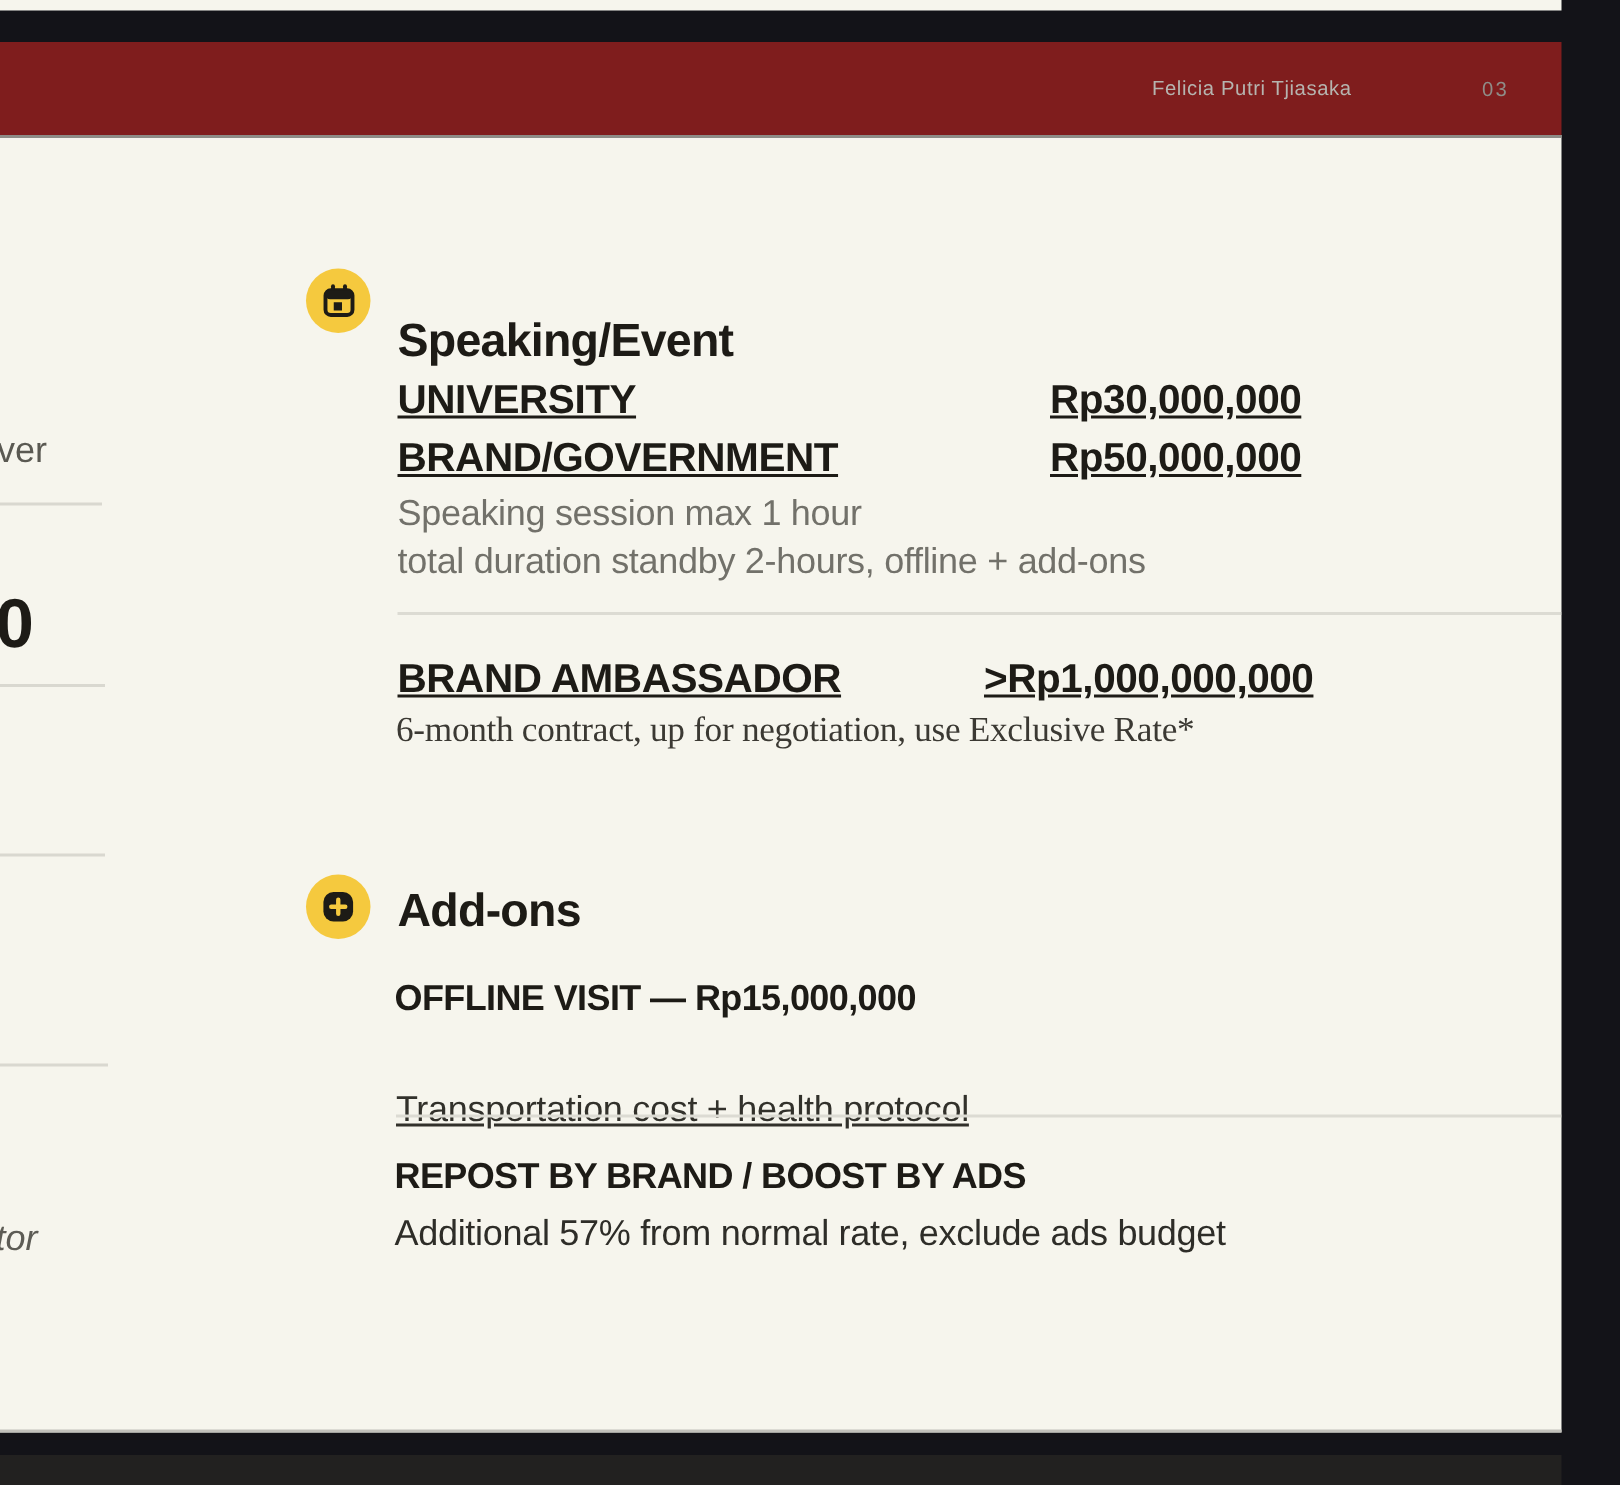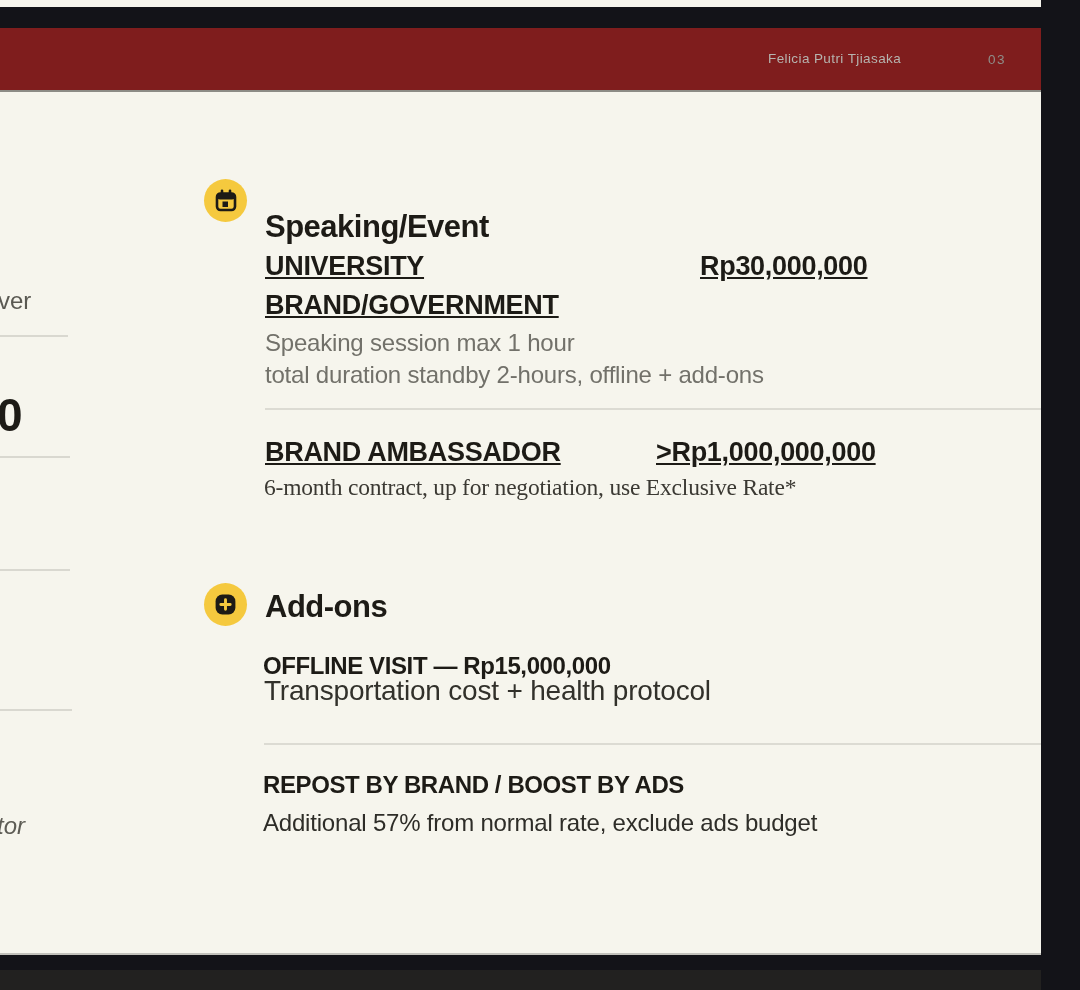--- a/index.html
+++ b/index.html
@@ -114,40 +114,41 @@
           <rect x="3" y="4.5" width="18" height="6" rx="3" fill="#1d1b16"></rect>
           <rect x="8.5" y="12.5" width="5.5" height="5.5" fill="#1d1b16"></rect>
         </svg>
       </div>
       <div class="abs section-title" style="left:265px; top:95px;margin-top:24px;">Speaking/Event</div>
 
       <div class="abs row-label" style="left:265px; top:161px;">UNIVERSITY</div>
       <div class="abs row-price" style="left:700px; top:161px;">Rp30,000,000</div>
 
       <div class="abs row-label" style="left:265px; top:200px;">BRAND/GOVERNMENT</div>
+      <div class="abs row-price" style="left:700px; top:200px;">Rp50,000,000</div>
 
       <div class="abs note-gray" style="left:265px; top:239px;">Speaking session max 1 hour</div>
       <div class="abs note-gray" style="left:265px; top:271px;">total duration standby 2-hours, offline + add-ons</div>
 
       <div class="abs divider" style="left:265px; top:316px; width:776px;"></div>
 
       <div class="abs row-label" style="left:265px; top:347px;">BRAND AMBASSADOR</div>
       <div class="abs row-price" style="left:656px; top:347px;">&gt;Rp1,000,000,000</div>
       <div class="abs note-dark" style="left:264px; top:384px;font-family:Liberation Serif, serif;">6-month contract, up for negotiation, use Exclusive Rate*</div>
 
       <div class="abs icon-circle" style="left:204px; top:491px;">
         <svg width="25" height="25" viewBox="0 0 24 24">
           <rect x="2.5" y="2.5" width="19" height="19" rx="6.5" fill="#1d1b16"></rect>
           <path d="M12 7.5 V16.5 M7.5 12 H16.5" stroke="#f5c93e" stroke-width="2.8" stroke-linecap="round"></path>
         </svg>
       </div>
       <div class="abs section-title" style="left:265px; top:499px;">Add-ons</div>
 
       <div class="abs item-title" style="left:263px; top:562px;">OFFLINE VISIT — Rp15,000,000</div>
-      <div class="abs note-dark" style="left:264px; top:585px; color:#32312b; font-size:28px;">Transportation cost + health protocol</div>
+      <div class="abs note-dark" style="left:264px; top:636px; color:#32312b; font-size:24px;text-decoration:underline;">Transportation cost + health protocol</div>
 
       <div class="abs divider" style="left:264px; top:651px; width:777px;"></div>
 
       <div class="abs item-title" style="left:263px; top:681px;">REPOST BY BRAND / BOOST BY ADS</div>
       <div class="abs note-dark" style="left:263px; top:719px; color:#2e2d28; font-size:24px;">Additional 57% from normal rate, exclude ads budget</div>
 
       <div class="abs frag-gray" style="left:-2px; top:197px;">ver</div>
       <div class="abs left-divider" style="left:0; top:243px; width:68px;"></div>
       <div class="abs frag-big" style="left:-3px; top:303px;">0</div>
       <div class="abs left-divider" style="left:0; top:364px; width:70px;"></div>

